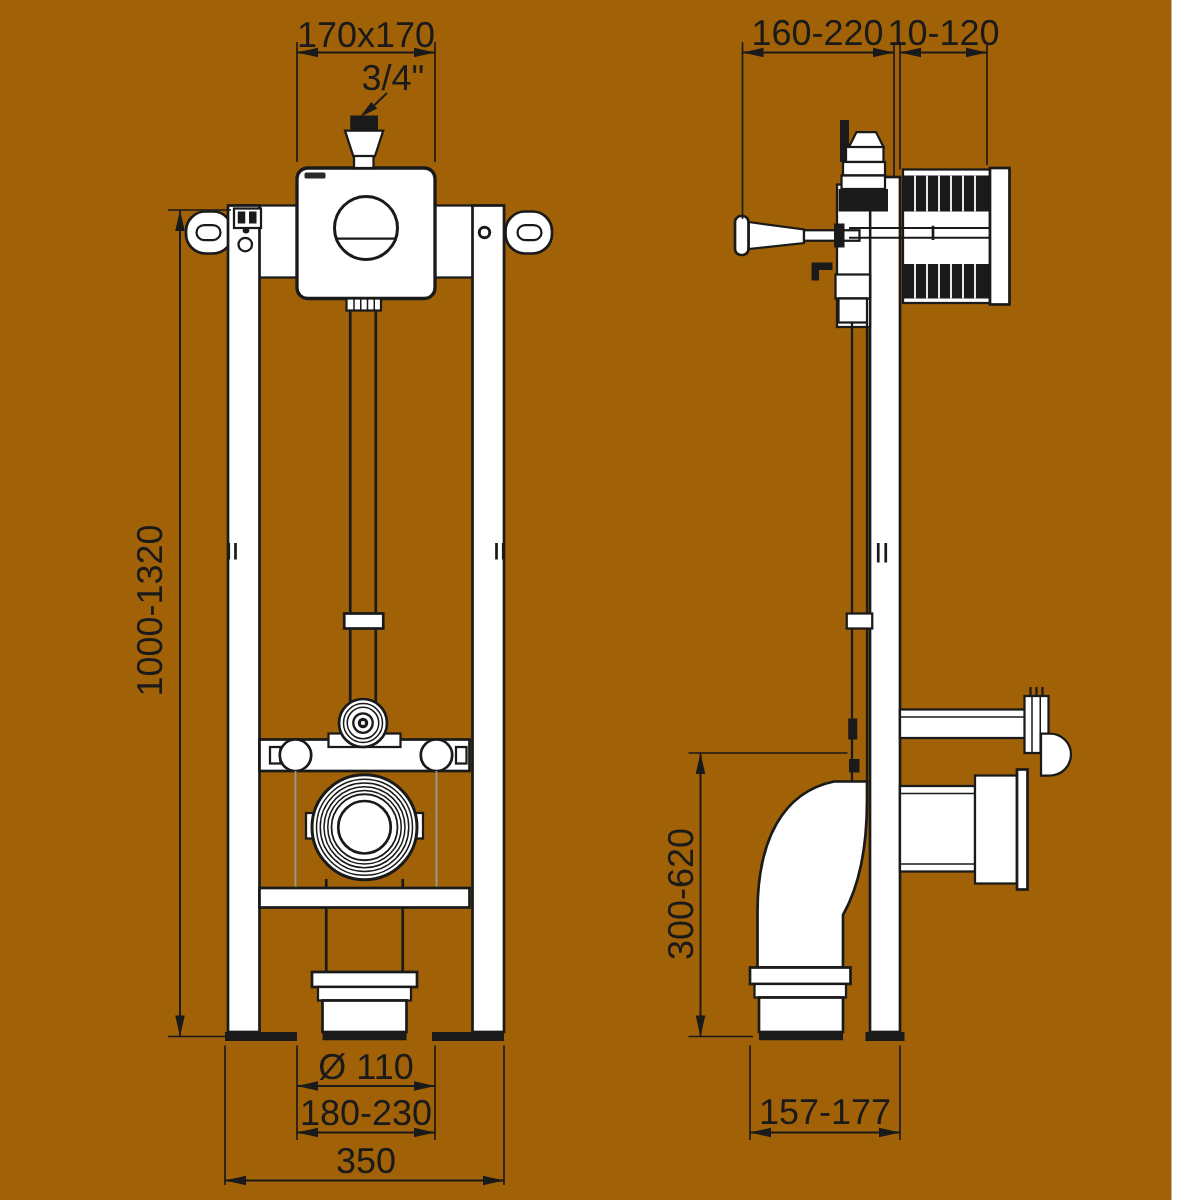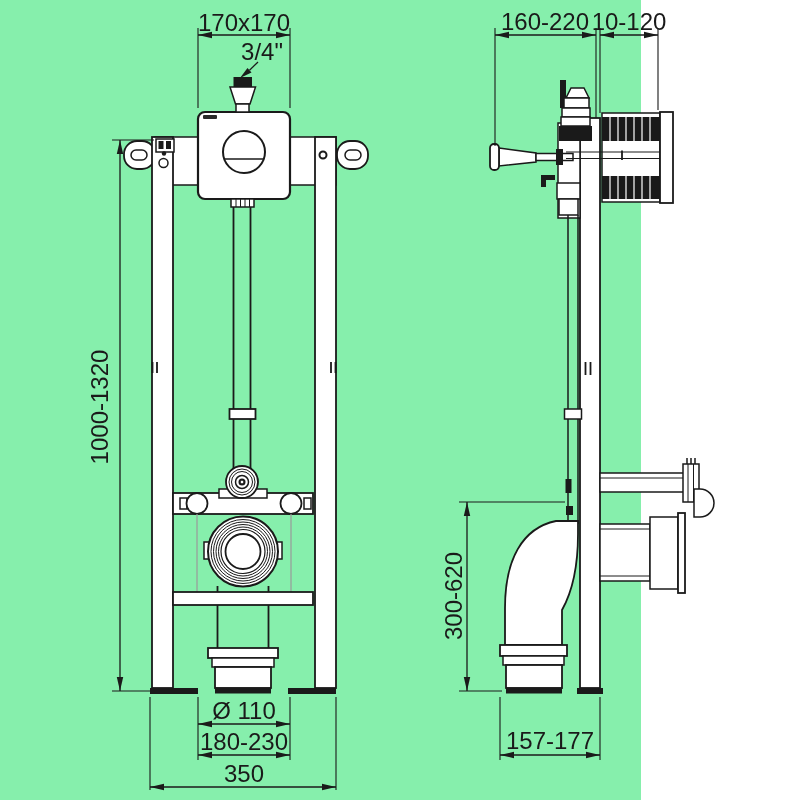--- a/index.html
+++ b/index.html
@@ -1,16 +1,16 @@
 <!DOCTYPE html>
 <html><head>
 <meta charset="utf-8">
 <style>
   html,body{margin:0;padding:0;background:#ffffff;}
-  .stage{width:641px;height:800px;background:#86efac;position:relative;}
+  .stage{width:781px;height:800px;background:#a16207;position:relative;}
   svg{display:block;}
   text{font-family:"Liberation Sans","DejaVu Sans",sans-serif;font-size:24px;fill:#1a1a1a;}
   .dimtxt{text-anchor:middle;}
   .s2 {stroke:#1a1a1a;stroke-width:2;fill:#ffffff;}
   .s22{stroke:#1a1a1a;stroke-width:2.2;fill:#ffffff;}
   .s18{stroke:#1a1a1a;stroke-width:1.8;fill:#ffffff;}
   .s15{stroke:#1a1a1a;stroke-width:1.5;fill:#ffffff;}
   .ln18{stroke:#1a1a1a;stroke-width:1.8;fill:none;}
   .ln15{stroke:#1a1a1a;stroke-width:1.5;fill:none;}
   .ln12{stroke:#1a1a1a;stroke-width:1.2;fill:none;}

